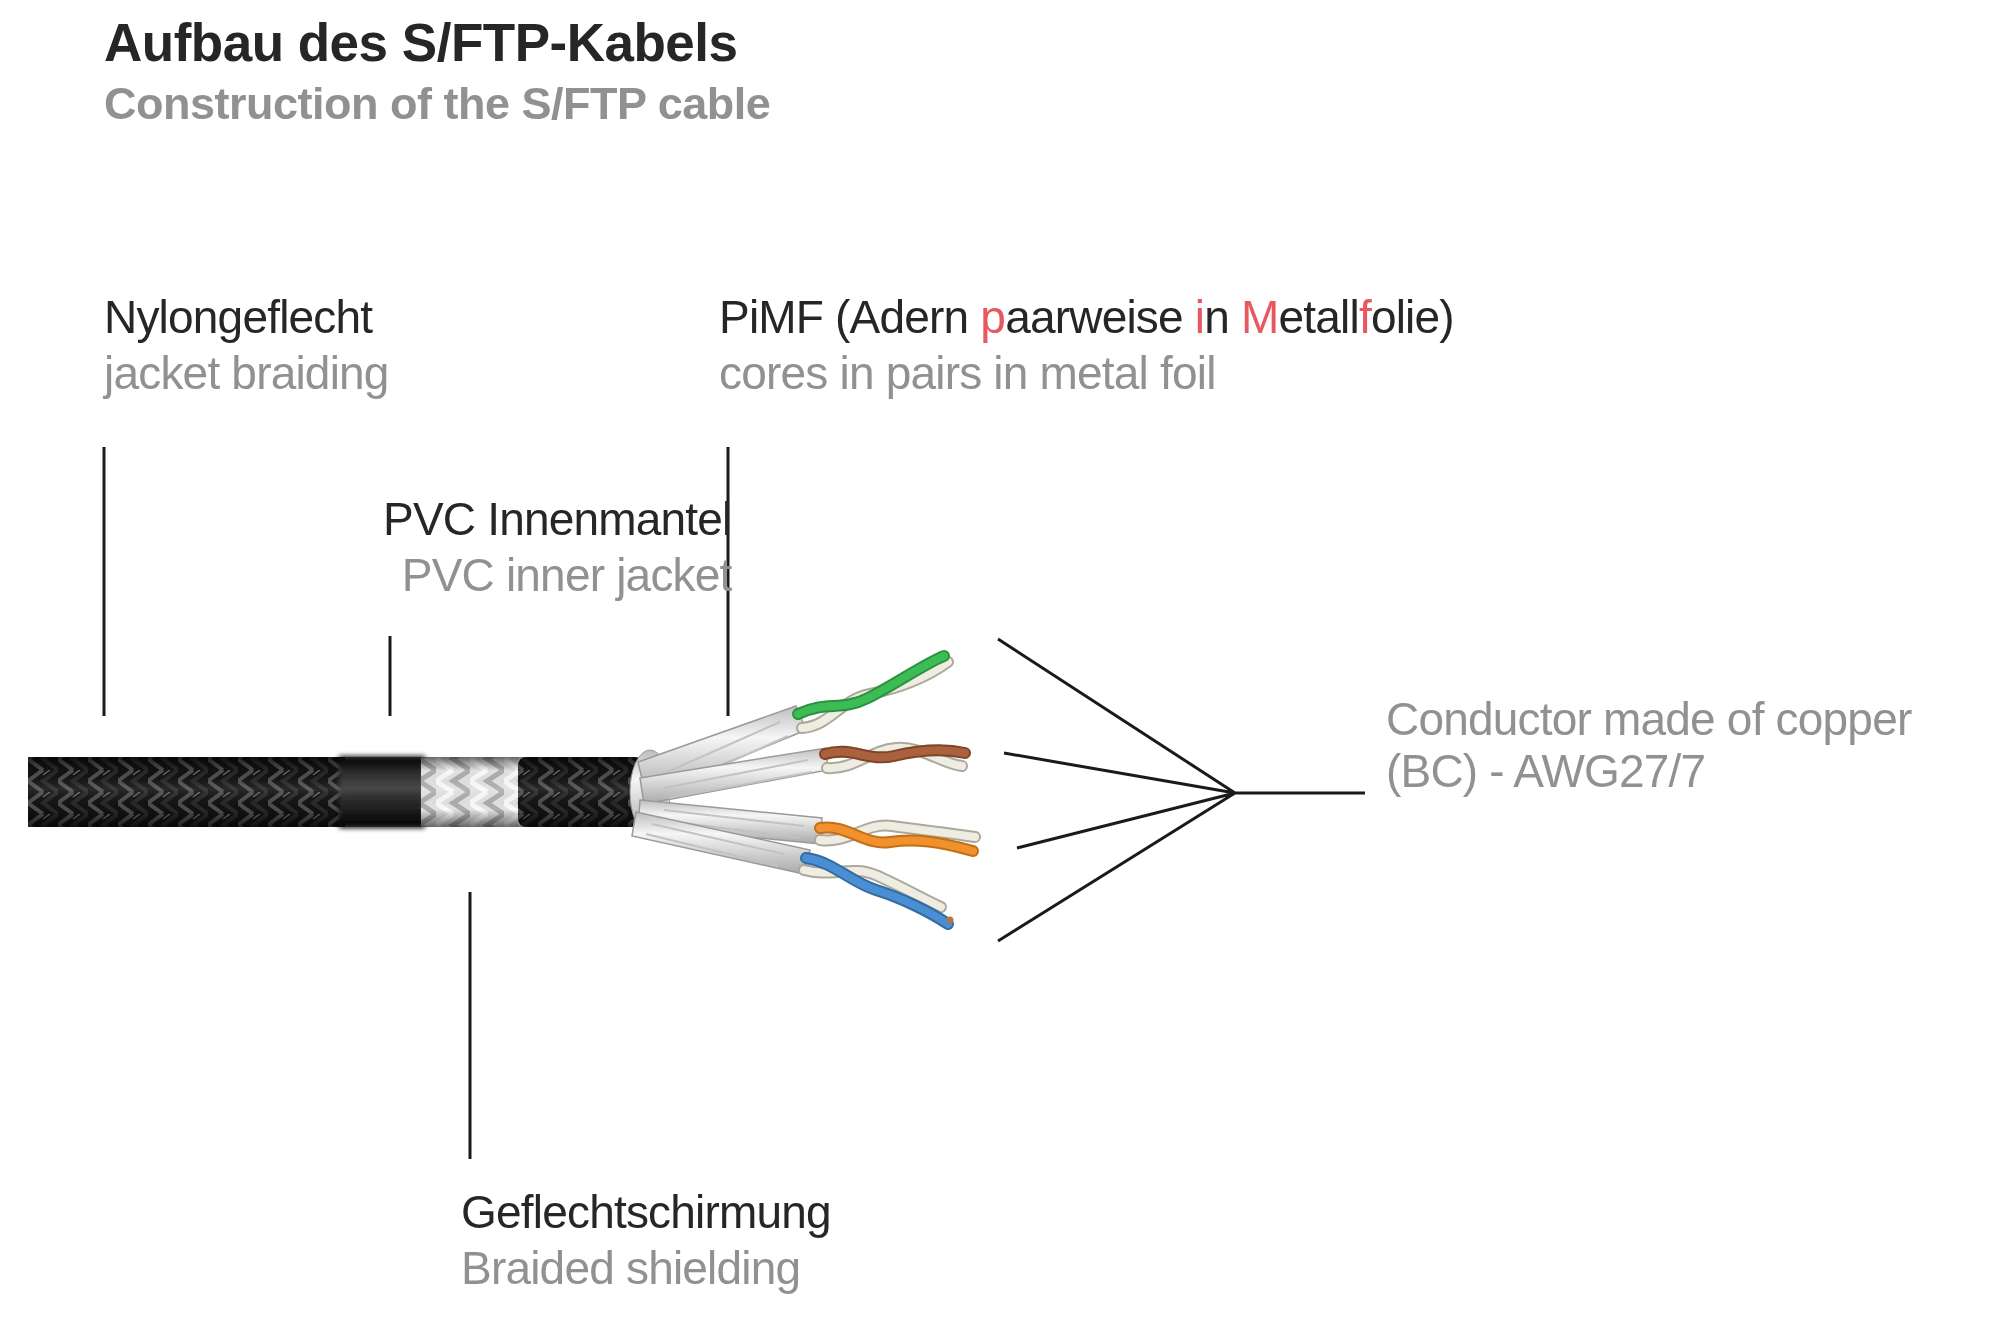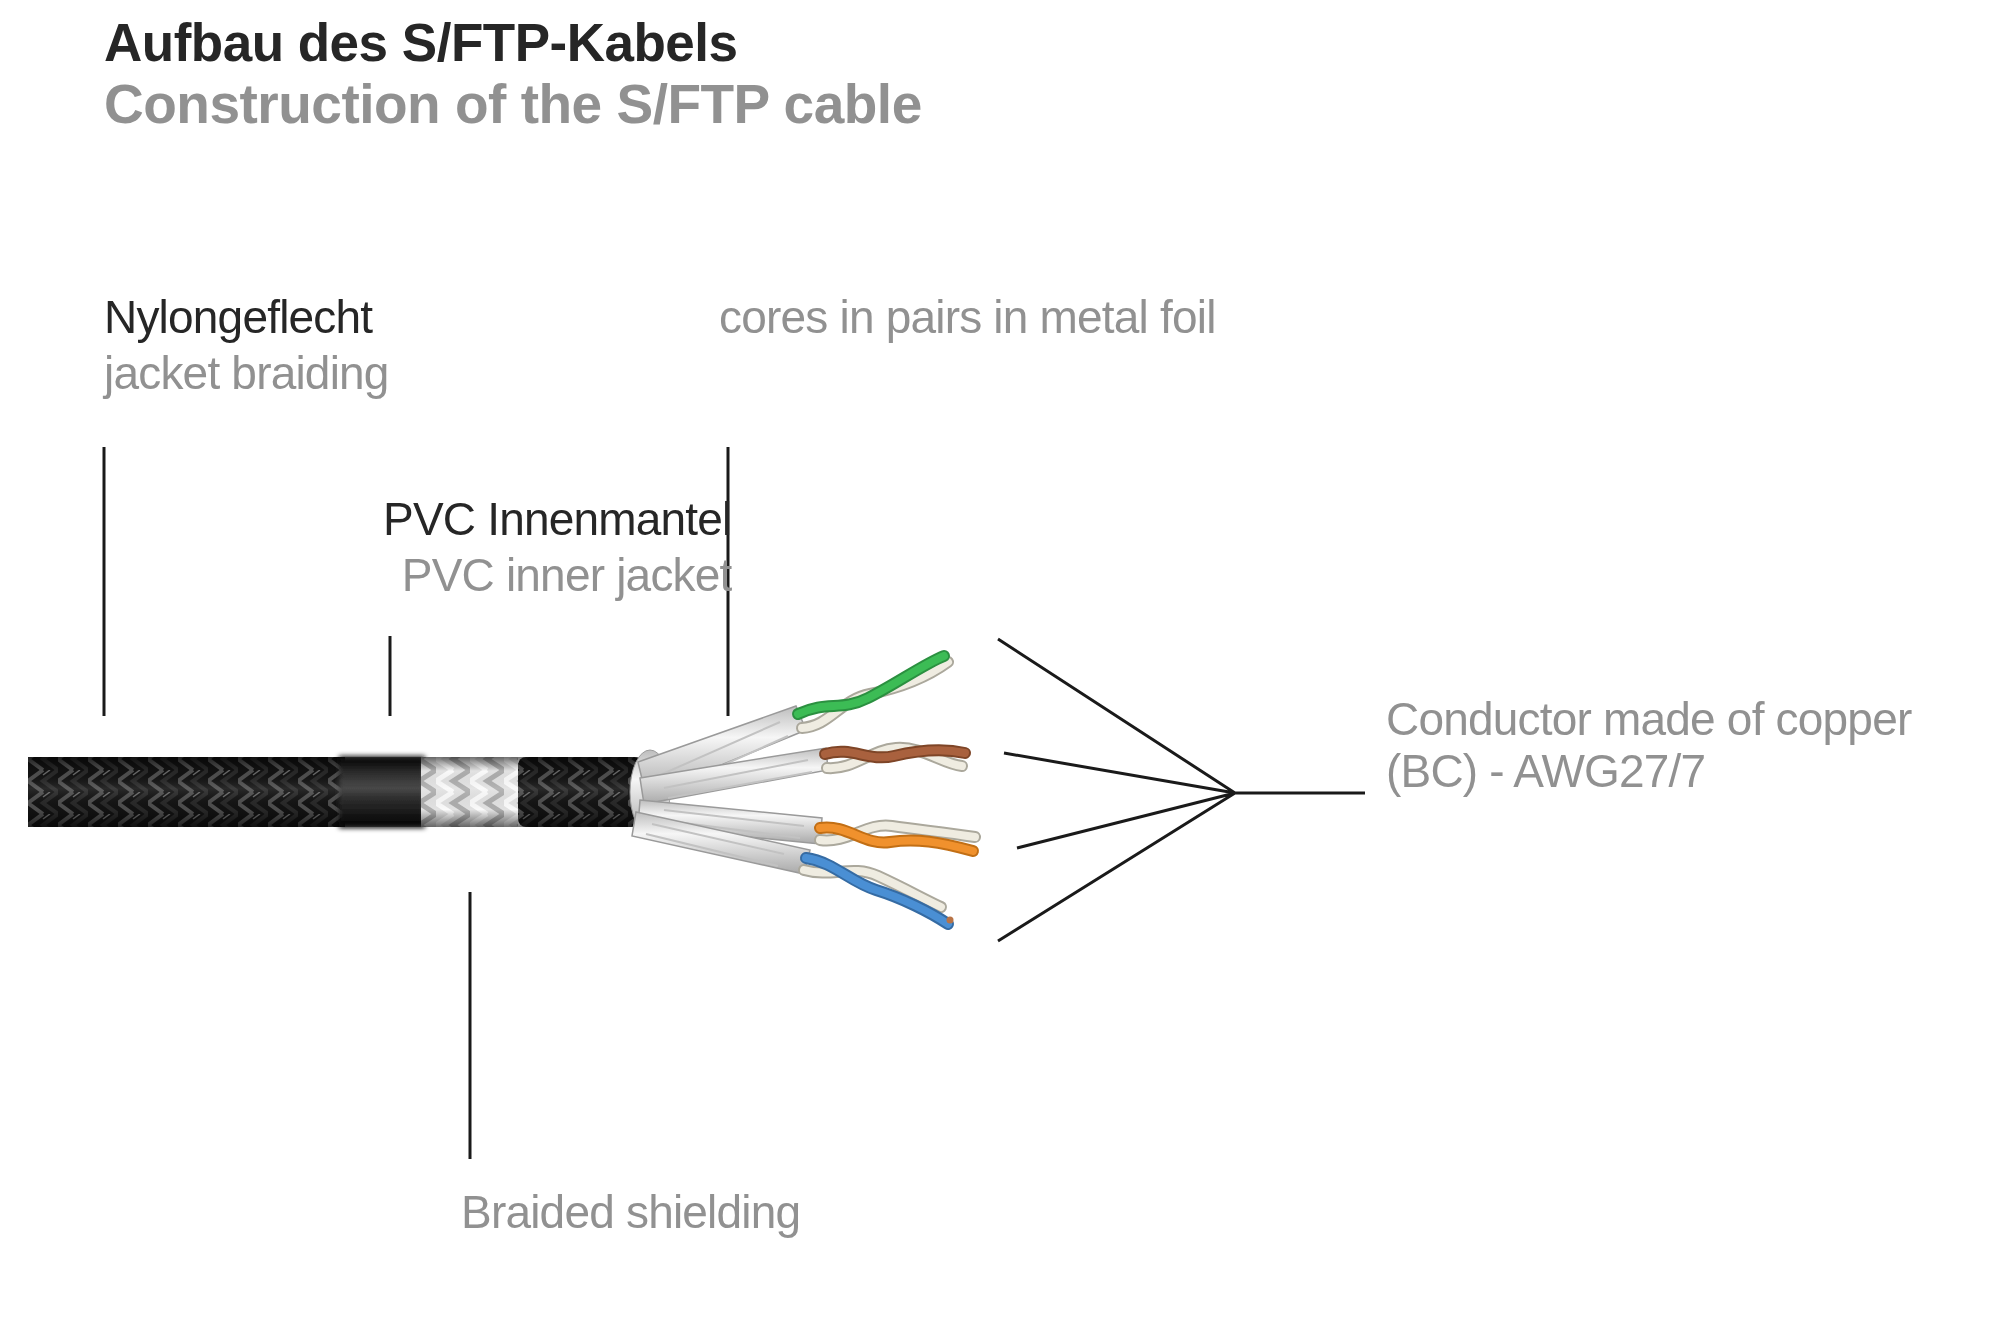--- a/index.html
+++ b/index.html
@@ -15,21 +15,21 @@
     position: absolute; left: 0; top: 0;
     width: 2000px; height: 1334px;
   }
 
   .header { position: absolute; left: 76px; top: 14px; }
   .header h1 {
     margin: 0; font-size: 53px; line-height: 58px; font-weight: 700;
     letter-spacing: -0.5px; color: var(--text-dark);
   }
   .header h2 {
-    margin: 4px 0 0 0; font-size: 55px; line-height: 56px; font-weight: 700;
+    margin: 4px 0 0 0; font-size: 45px; line-height: 56px; font-weight: 700;
     letter-spacing: -0.5px; color: var(--text-gray);
   }
 
   .label {
     position: absolute;
     font-size: 46px; line-height: 56px; font-weight: 400;
     letter-spacing: -0.8px; color: var(--text-dark);
     white-space: nowrap;
   }
   .label .en { color: var(--text-gray); }
@@ -146,32 +146,34 @@
     <h1>Aufbau des S/FTP-Kabels</h1>
     <h2>Construction of the S/FTP cable</h2>
   </div>
 
   <div class="label" id="label-nylon">
     <div class="de">Nylongeflecht</div>
     <div class="en">jacket braiding</div>
   </div>
 
   <div class="label" id="label-pimf">
+    <div class="de"><span>PiMF (Adern </span><span class="red">p</span><span>aarweise </span><span class="red">i</span><span>n </span><span class="red">M</span><span>etall</span><span class="red">f</span><span>olie)</span></div>
     <div class="en">cores in pairs in metal foil</div>
   </div>
 
   <div class="label" id="label-pvc">
     <div class="de">PVC Innenmantel</div>
     <div class="en">PVC inner jacket</div>
   </div>
 
   <div class="label" id="label-conductor">
     <div class="en-block">
       <div class="en">Conductor made of copper</div>
       <div class="en">(BC) - AWG27/7</div>
     </div>
   </div>
 
   <div class="label" id="label-braid">
+    <div class="de">Geflechtschirmung</div>
     <div class="en">Braided shielding</div>
   </div>
 
 </div>
 
 </body></html>

